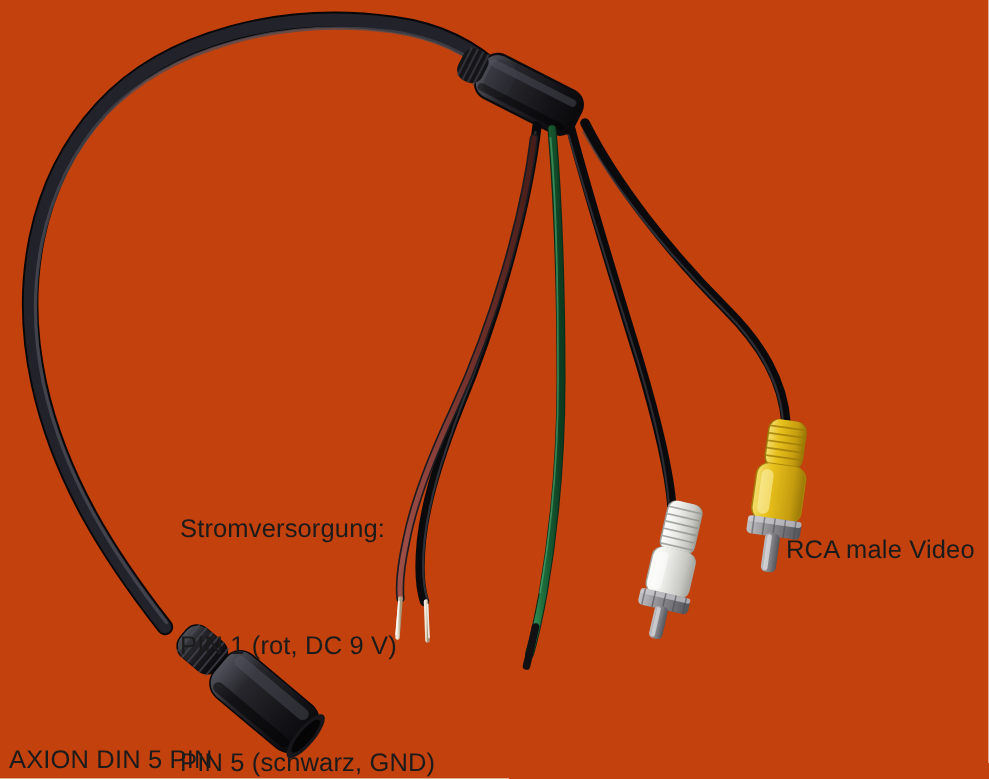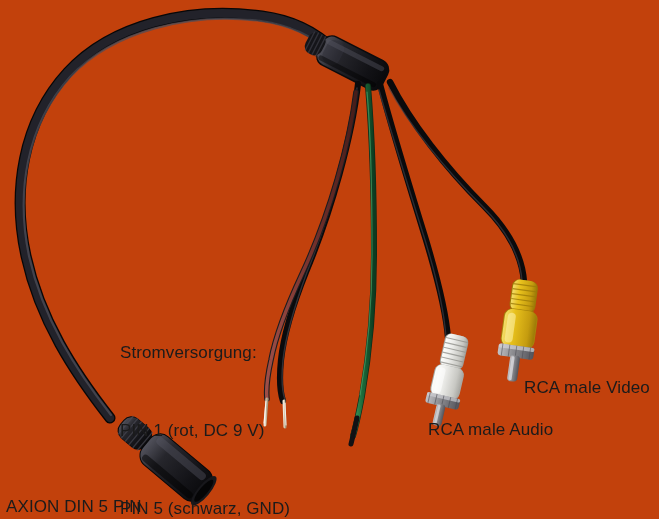--- a/index.html
+++ b/index.html
@@ -39,21 +39,21 @@
   #label-mirror {
     left: 288px;
     top: 452px;
   }
   #label-audio {
     left: 428px;
     top: 417px;
   }
   #label-video {
     left: 524px;
-    top: 375px;
+    top: 354px;
   }
   #label-din {
     left: 6px;
     top: 494px;
   }
 </style>
 </head>
 <body>
 
 <div id="page">
@@ -272,17 +272,16 @@
     </g>
 
   </svg>
 
   <div class="label" id="label-power">
     <div>Stromversorgung:</div>
     <div>PIN 1 (rot, DC 9 V)</div>
     <div>PIN 5 (schwarz, GND)</div>
   </div>
 
-  <div class="label" id="label-audio">RCA male Audio</div>
   <div class="label" id="label-video">RCA male Video</div>
   <div class="label" id="label-din">AXION DIN 5 PIN</div>
 
 </div>
 
 </body></html>

